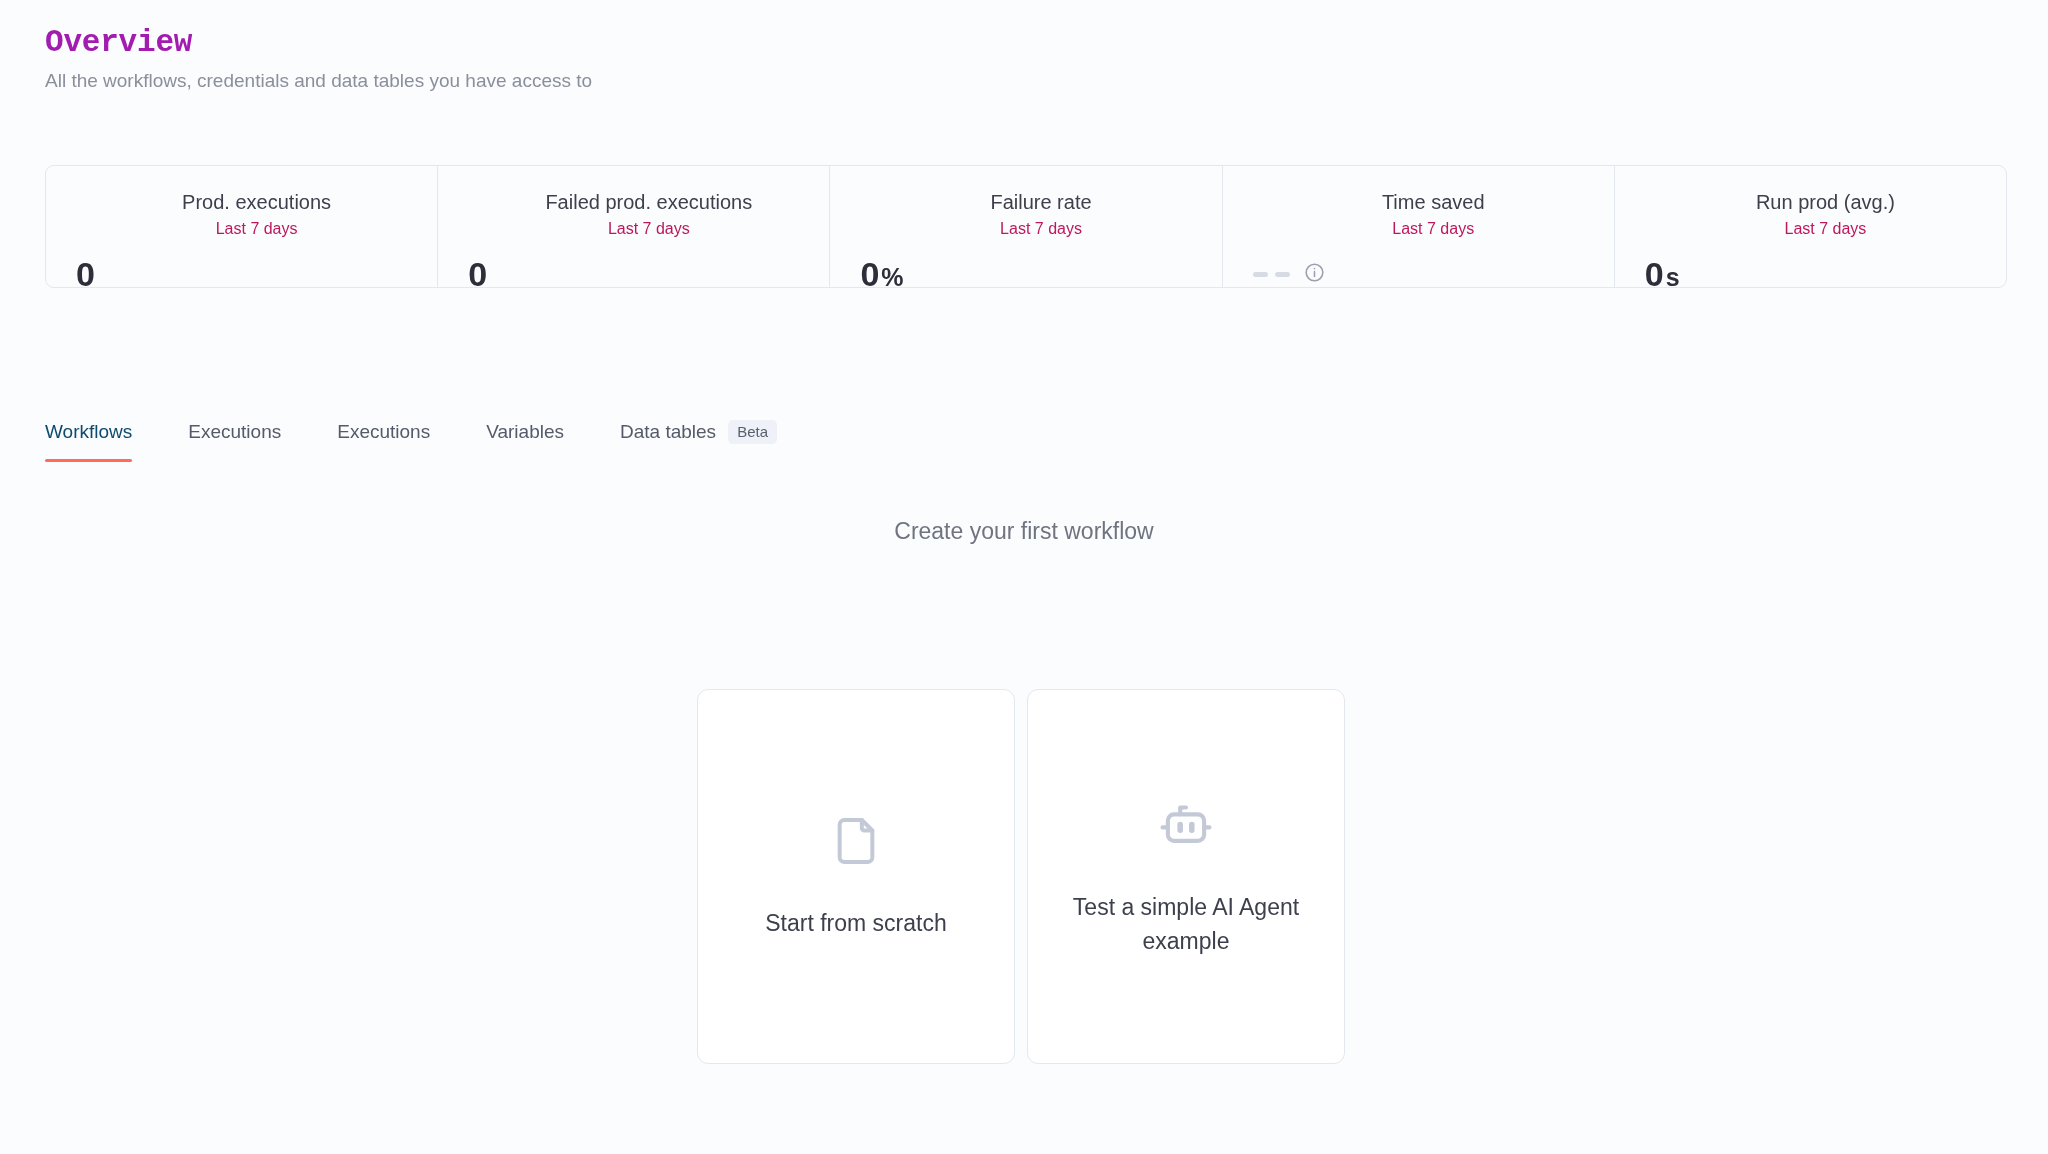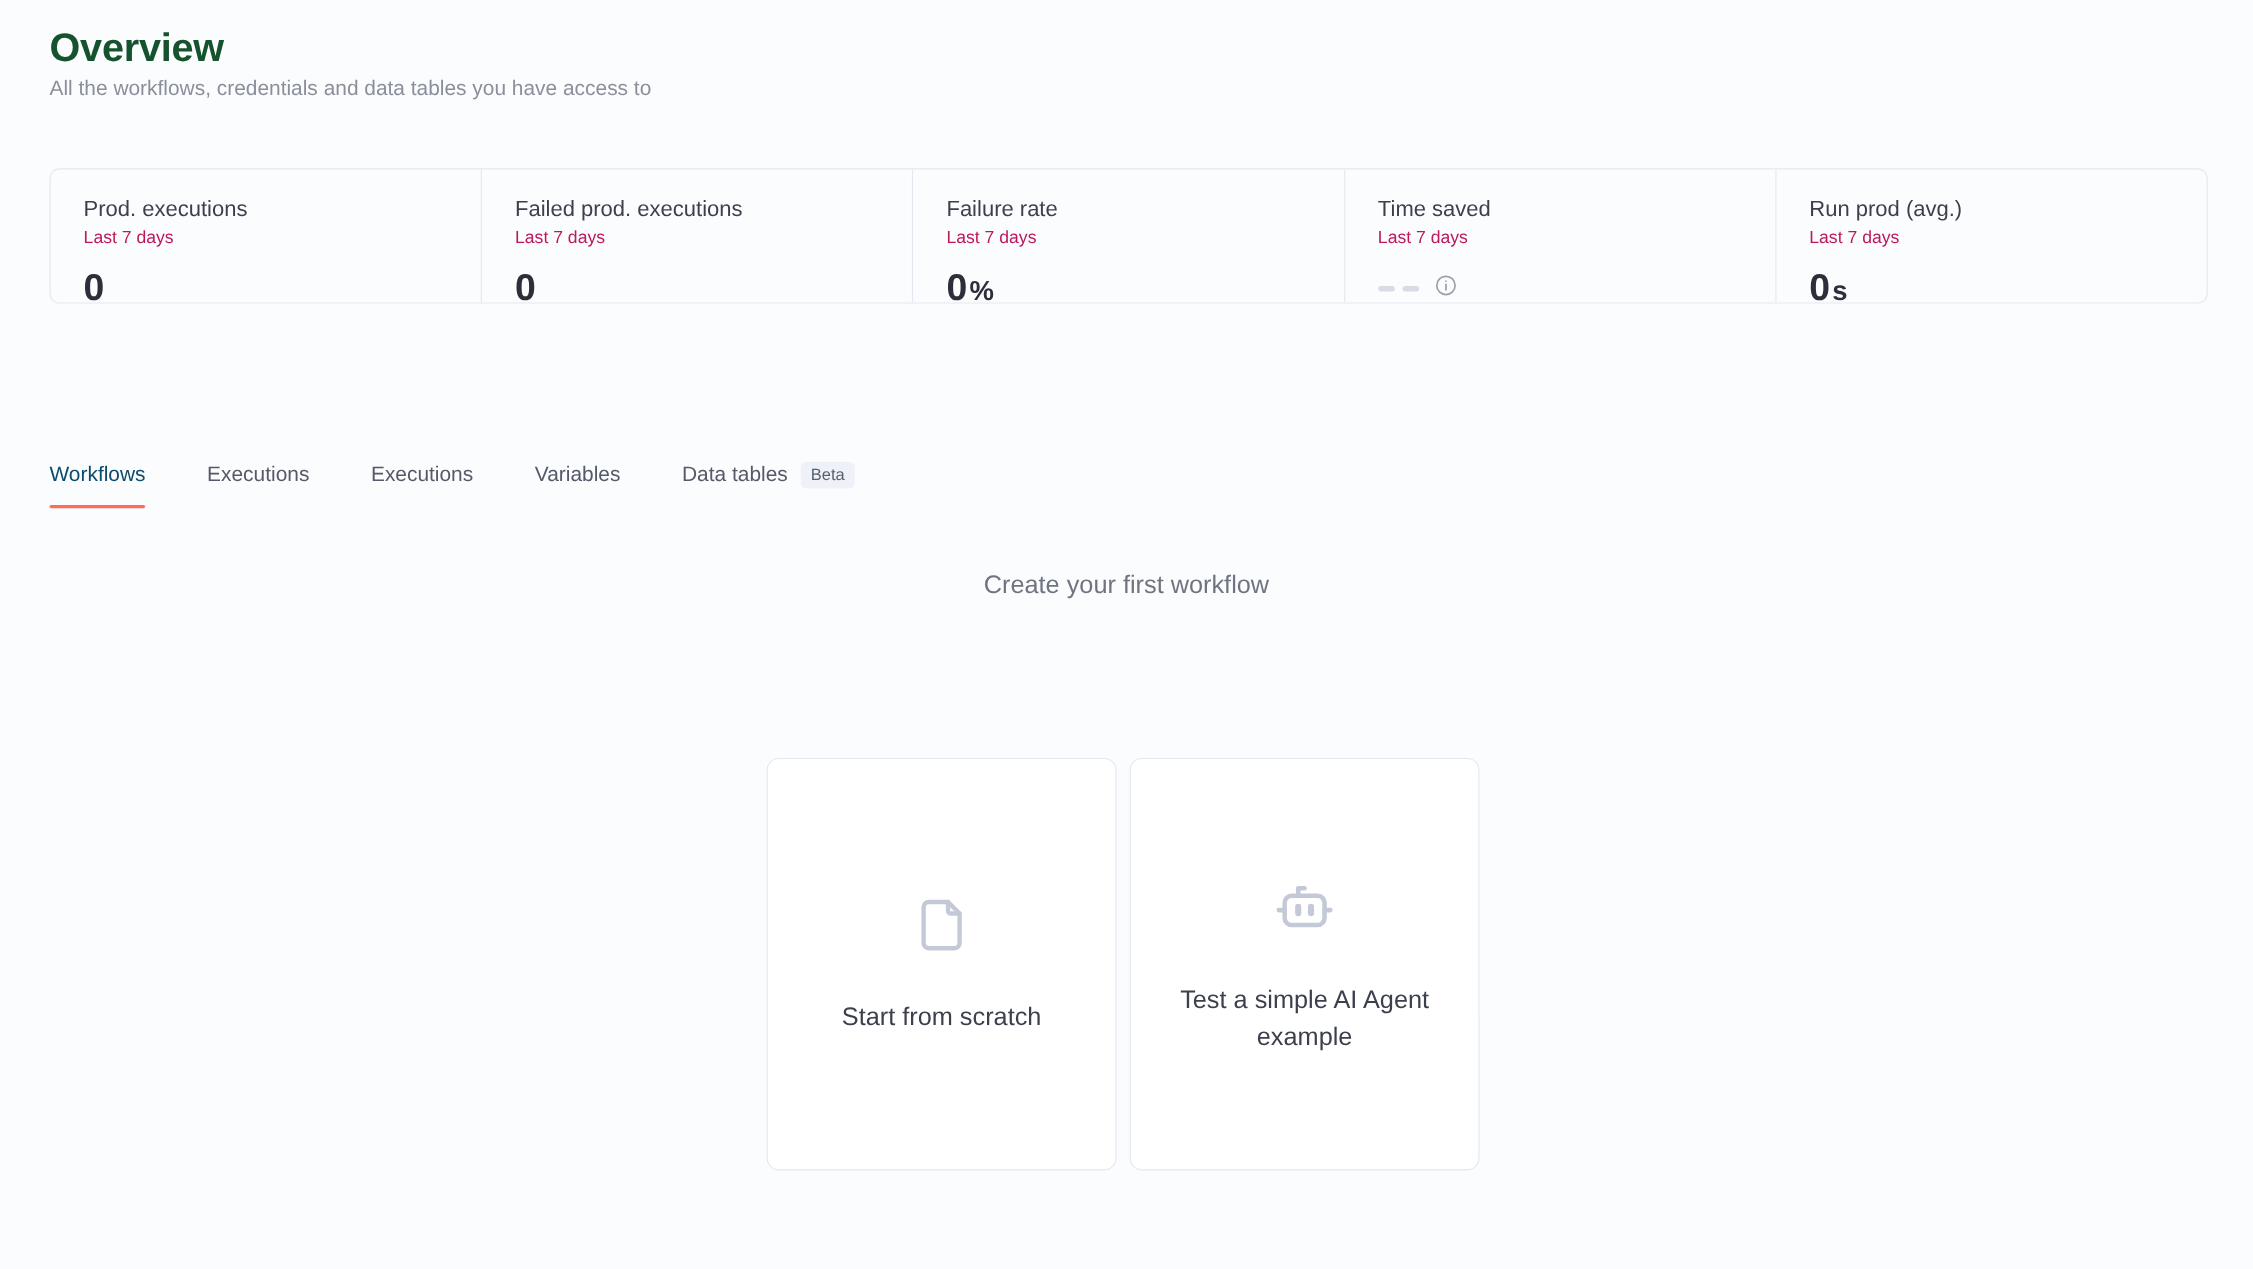--- a/index.html
+++ b/index.html
@@ -21,25 +21,26 @@
 
   
   .header {
     position: absolute;
     left: 45px;
     top: 24px;
     right: 45px;
     height: 70px;
   }
   .page-title {
-    font-size: 36px;
+    font-size: 31px;
     font-weight: 700;
-    color: #14532d;
+    color: #a21caf;
     letter-spacing: -0.2px;
     line-height: 38px;
+    font-family: Liberation Mono, monospace;
   }
   .page-subtitle {
     margin-top: 6px;
     font-size: 19px;
     color: #8a8f9b;
     line-height: 25px;
   }
 
   .create-wrap {
     position: absolute;
@@ -79,28 +80,29 @@
     align-items: center;
     justify-content: center;
     cursor: pointer;
   }
   .create-caret svg { display: block; }
 
   
   .stats {
     position: absolute;
     left: 45px;
-    top: 153px;
+    top: 165px;
     width: 1962px;
     height: 123px;
     background: #fbfcfe;
     border: 1px solid #e3e7ef;
     border-radius: 9px;
     display: flex;
     overflow: hidden;
+    text-align: center;
   }
   .stat {
     flex: 1 1 0;
     padding: 23px 0 0 30px;
     border-right: 1px solid #e3e7ef;
     position: relative;
   }
   .stat:last-child { border-right: 0; }
   .stat-label {
     font-size: 20px;

